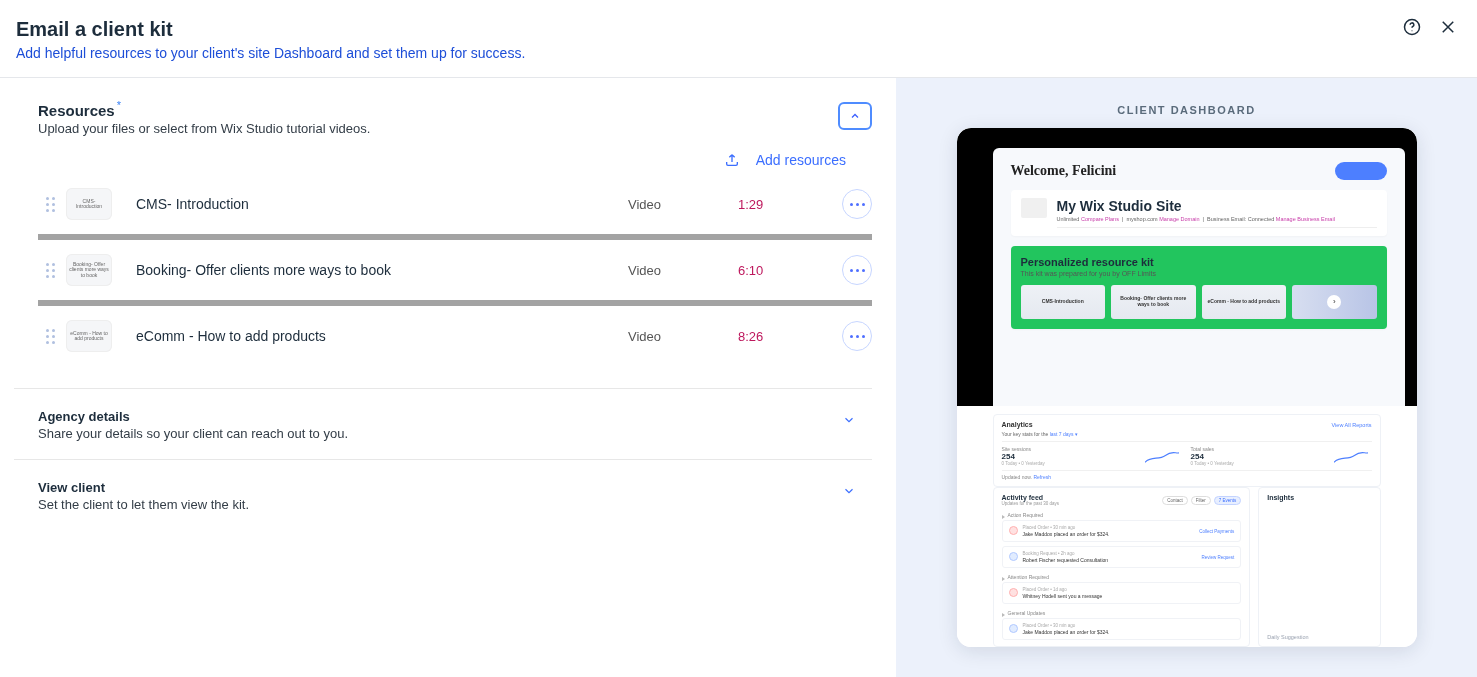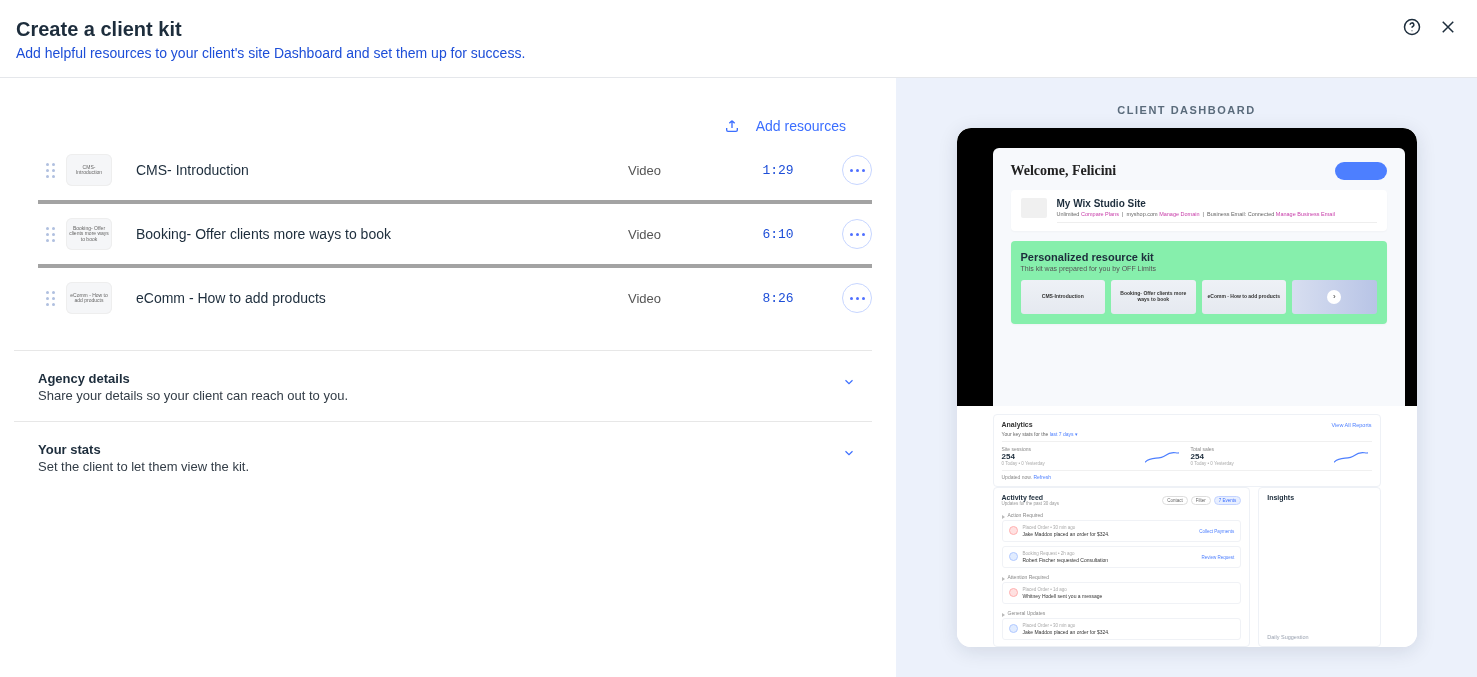--- a/index.html
+++ b/index.html
@@ -41,30 +41,30 @@
     color:#3b5fff; cursor:pointer;
   }
   .add-res-row { display:flex; justify-content:flex-end; margin-top:16px; margin-bottom:6px; padding-right:26px;}
   .add-res {
     display:flex; align-items:center; gap:16px; color:#3b6eff; font-size:14px;
     background:none; border:none; cursor:pointer;
   }
 
   .res-list {}
   .res-item {
-    display:flex; align-items:center; padding:14px 0; border-bottom:4px solid #a3a3a3;
+    display:flex; align-items:center; padding:14px 0; border-bottom:6px solid #a3a3a3;
   }
   .drag-handle { width:24px; display:flex; flex-direction:column; gap:3px; align-items:center; cursor:grab; margin-right:4px; }
   .drag-handle span { display:flex; gap:3px; }
   .drag-handle i { width:3px; height:3px; background:#b0c0e0; border-radius:50%; display:block; }
   .thumb { width:46px; height:32px; border-radius:6px; background:#f5f6f8; display:flex; align-items:center; justify-content:center; margin-right:24px; box-shadow: inset 0 0 0 1px #eee; }
   .thumb-text { font-size:5px; color:#666; text-align:center; line-height:1.1; padding:0 3px; }
   .res-title { flex:1; font-size:14px; color:#1d2d3c; }
   .res-type { width:110px; font-size:13px; color:#555; }
-  .res-dur { width:80px; font-size:13px; color:#1d4ed8; text-align:center;font-family:Liberation Mono, monospace; }
+  .res-dur { width:80px; font-size:13px; color:#be185d; text-align:left; }
   .kebab { width:30px; height:30px; border-radius:50%; border:1px solid #c7d6ff; display:flex; align-items:center; justify-content:center; margin-left:24px; cursor:pointer; background:#fff; }
   .kebab-dots { display:flex; gap:3px; }
   .kebab-dots i { width:3px; height:3px; background:#4f6fff; border-radius:50%; display:block; }
 
   
   .plain-section {
     border-top:1px solid #e7e7e7;
     padding:20px 0 18px 0;
     margin-left:-24px;
     padding-left:24px;
@@ -90,25 +90,25 @@
     height:258px; overflow:hidden;
   }
   .welcome-row { display:flex; justify-content:space-between; align-items:center; margin-bottom:10px; }
   .welcome { font-weight:700; font-size:14px; color:#222;font-family:Liberation Serif, serif; }
   .pill { width:52px; height:18px; background:#4d7fff; border-radius:20px; }
 
   .site-card { background:#fff; border-radius:4px; padding:8px 10px; margin-bottom:10px; box-shadow:0 1px 2px rgba(0,0,0,0.03); }
   .site-card-inner { display:flex; gap:10px; align-items:flex-start; }
   .site-thumb { width:26px; height:20px; background:#f0f0f0; border-radius:2px; flex-shrink:0; }
   .site-info { flex:1; }
-  .site-name { font-size:10px; font-weight:700; margin-bottom:2px; }
+  .site-name { font-size:14px; font-weight:700; margin-bottom:2px; }
   .site-meta { font-size:5.5px; color:#666; line-height:1.4; border-bottom:1px solid #eee; padding-bottom:3px;}
   .site-meta .pink { color:#c73ba8; }
 
-  .kit-card { background:#86efac; border-radius:4px; padding:10px 10px; box-shadow:0 1px 2px rgba(0,0,0,0.03); }
+  .kit-card { background:#22c55e; border-radius:4px; padding:10px 10px; box-shadow:0 1px 2px rgba(0,0,0,0.03); }
   .kit-title { font-size:11px; font-weight:700; }
   .kit-sub { font-size:7px; color:#555; margin-top:2px; margin-bottom:8px; }
   .kit-cards { display:flex; gap:6px; }
   .kit-mini { flex:1; height:34px; background:linear-gradient(#eef1f6,#e5e9f0); border-radius:3px; display:flex; align-items:center; justify-content:center; }
   .kit-mini span { font-size:5px; color:#333; text-align:center; line-height:1.1; padding:0 3px; font-weight:600;}
   .kit-arrow { flex:1; height:34px; background:linear-gradient(to right,#d7def0,#b8c4e6); border-radius:3px; display:flex; align-items:center; justify-content:center; }
   .kit-arrow-circ { width:14px; height:14px; background:#fff; border-radius:50%; display:flex; align-items:center; justify-content:center; font-size:8px; color:#333;}
 
   
   .below-bezel { padding:8px 36px 0 36px; background:#fff; }
@@ -145,21 +145,21 @@
   .fi-body { font-size:5px; color:#333; margin-top:1px; }
   .fi-action { font-size:4.5px; color:#4d7fff; white-space:nowrap; }
   .insights-title { font-size:7px; font-weight:700; }
   .daily { font-size:5.5px; color:#9aa2b0; }
 </style>
 </head>
 <body>
 
 <div class="header">
   <div class="header-left">
-    <div class="page-title">Create a client kit</div>
+    <div class="page-title">Email a client kit</div>
     <div class="page-subtitle">Add helpful resources to your client's site Dashboard and set them up for success.</div>
   </div>
   <div class="header-right">
     <button class="icon-btn" aria-label="Help">
       <svg width="18" height="18" viewBox="0 0 24 24" fill="none" stroke="currentColor" stroke-width="2">
           <circle cx="12" cy="12" r="10"></circle>
           <path d="M9.5 9a2.5 2.5 0 1 1 3.5 2.3c-.8.4-1 1-1 1.7"></path>
           <circle cx="12" cy="17" r="0.8" fill="currentColor" stroke="none"></circle>
         </svg>
     </button>
@@ -168,20 +168,34 @@
           <path d="M5 5l14 14M19 5L5 19"></path>
         </svg>
     </button>
   </div>
 </div>
 
 <div class="body">
   <div class="left-col">
 
     <div>
+      <div class="sec-head">
+        <div>
+          <div class="sec-title-row">
+            <span class="sec-title">Resources</span>
+            <span class="req-star">*</span>
+          </div>
+          <div class="sec-subtitle">Upload your files or select from Wix Studio tutorial videos.</div>
+        </div>
+        <button class="collapse-btn">
+          <svg width="12" height="12" viewBox="0 0 24 24" fill="none" stroke="currentColor" stroke-width="2.5">
+              <path d="M6 15l6-6 6 6"></path>
+            </svg>
+        </button>
+      </div>
 
       <div class="add-res-row">
         <button class="add-res">
           <svg width="16" height="16" viewBox="0 0 24 24" fill="none" stroke="currentColor" stroke-width="2">
               <path d="M12 15V4m0 0l-4 4m4-4l4 4"></path>
               <path d="M4 15v3a2 2 0 002 2h12a2 2 0 002-2v-3"></path>
             </svg>
           <span>Add resources</span>
         </button>
       </div>
@@ -292,21 +306,21 @@
           <svg width="14" height="14" viewBox="0 0 24 24" fill="none" stroke="currentColor" stroke-width="2">
               <path d="M6 9l6 6 6-6"></path>
             </svg>
         </button>
       </div>
     </div>
 
     <div class="plain-section">
       <div class="row">
         <div>
-          <div class="title">Your stats</div>
+          <div class="title">View client</div>
           <div class="sub">Set the client to let them view the kit.</div>
         </div>
         <button class="chev-down">
           <svg width="14" height="14" viewBox="0 0 24 24" fill="none" stroke="currentColor" stroke-width="2">
               <path d="M6 9l6 6 6-6"></path>
             </svg>
         </button>
       </div>
     </div>
 

